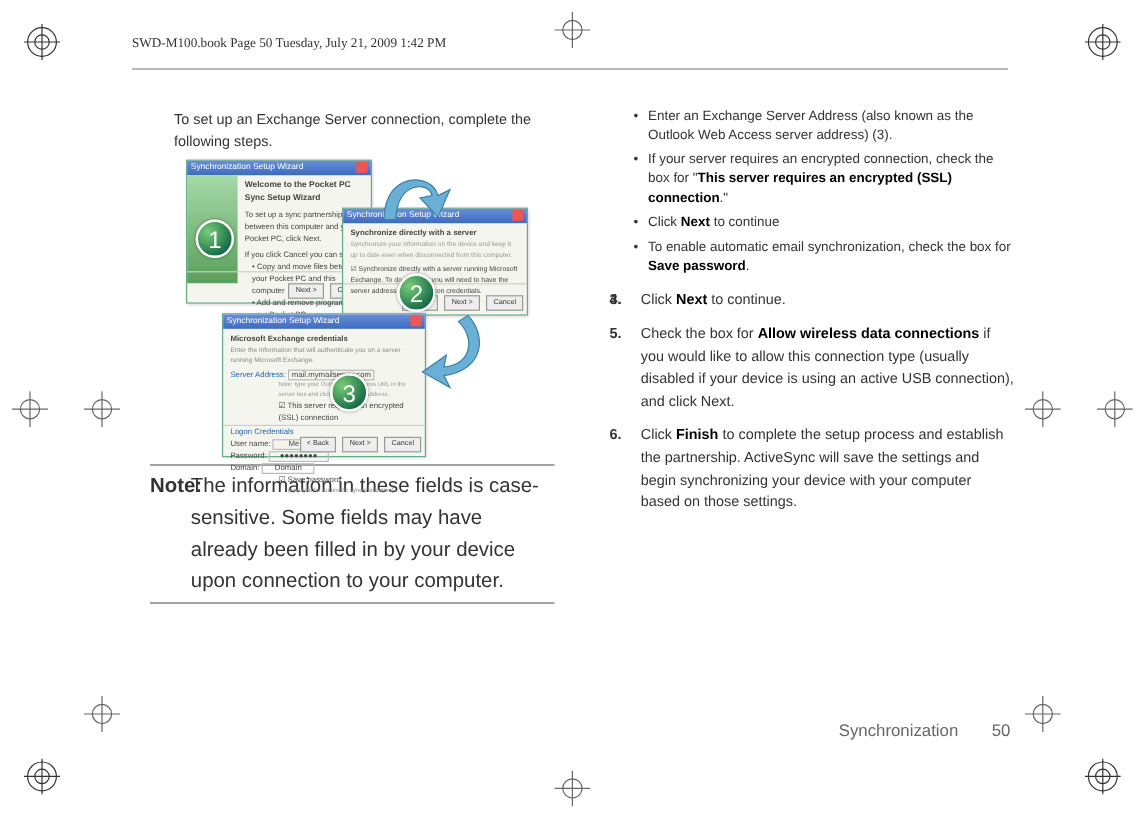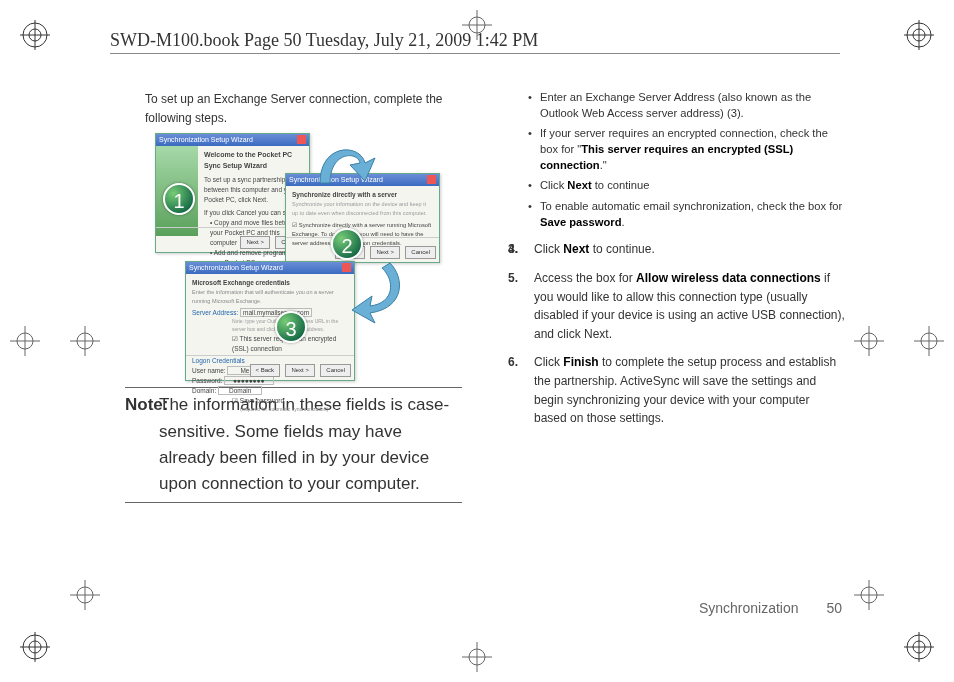--- a/index.html
+++ b/index.html
@@ -5,22 +5,22 @@
   * { box-sizing: border-box; margin: 0; padding: 0; }
   body {
     width: 954px; height: 682px;
     font-family: Arial, Helvetica, sans-serif;
     font-size: 12px; color: #333;
     position: relative; background: #fff;
   }
   .reg-mark { position: absolute; }
   .page-header {
     position: absolute; top: 30px; left: 110px;
-    font-family: "Times New Roman", serif; font-size: 18px;
-    border-bottom: 1px solid #888; padding-bottom: 2px;
+    font-family: "Times New Roman", serif; font-size: 11px;
+    border-bottom: 1px solid #888; padding-bottom: 15px;
     width: 730px;
   }
   .content {
     position: absolute; top: 90px; left: 125px;
     width: 720px; display: flex; gap: 46px;
   }
   .col { width: 337px; line-height: 1.55; font-size: 12px; }
   .intro { margin-left: 20px; margin-bottom: 2px; }
   .bullets { list-style: none; margin-left: 20px; }
   .bullets > li { position: relative; padding-left: 12px; margin-bottom: 5px; }
@@ -223,21 +223,21 @@
     <ol class="ol-steps">
       <li>
         <span class="stepnum">3.</span>
       </li>
       <li>
         <span class="stepnum">4.</span>
         <span>Click </span><strong>Next</strong><span> to continue.</span>
       </li>
       <li>
         <span class="stepnum">5.</span>
-        <span>Access the box for </span><strong>Allow wireless data connections</strong><span> if you would like to allow this connection type (usually disabled if your device is using an active USB connection), and click Next.</span>
+        <span>Check the box for </span><strong>Allow wireless data connections</strong><span> if you would like to allow this connection type (usually disabled if your device is using an active USB connection), and click Next.</span>
       </li>
       <li>
         <span class="stepnum">6.</span>
         <span>Click </span><strong>Finish</strong><span> to complete the setup process and establish the partnership. ActiveSync will save the settings and begin synchronizing your device with your computer based on those settings.</span>
       </li>
     </ol>
   </div>
 </div>
 
 <div class="footer">

